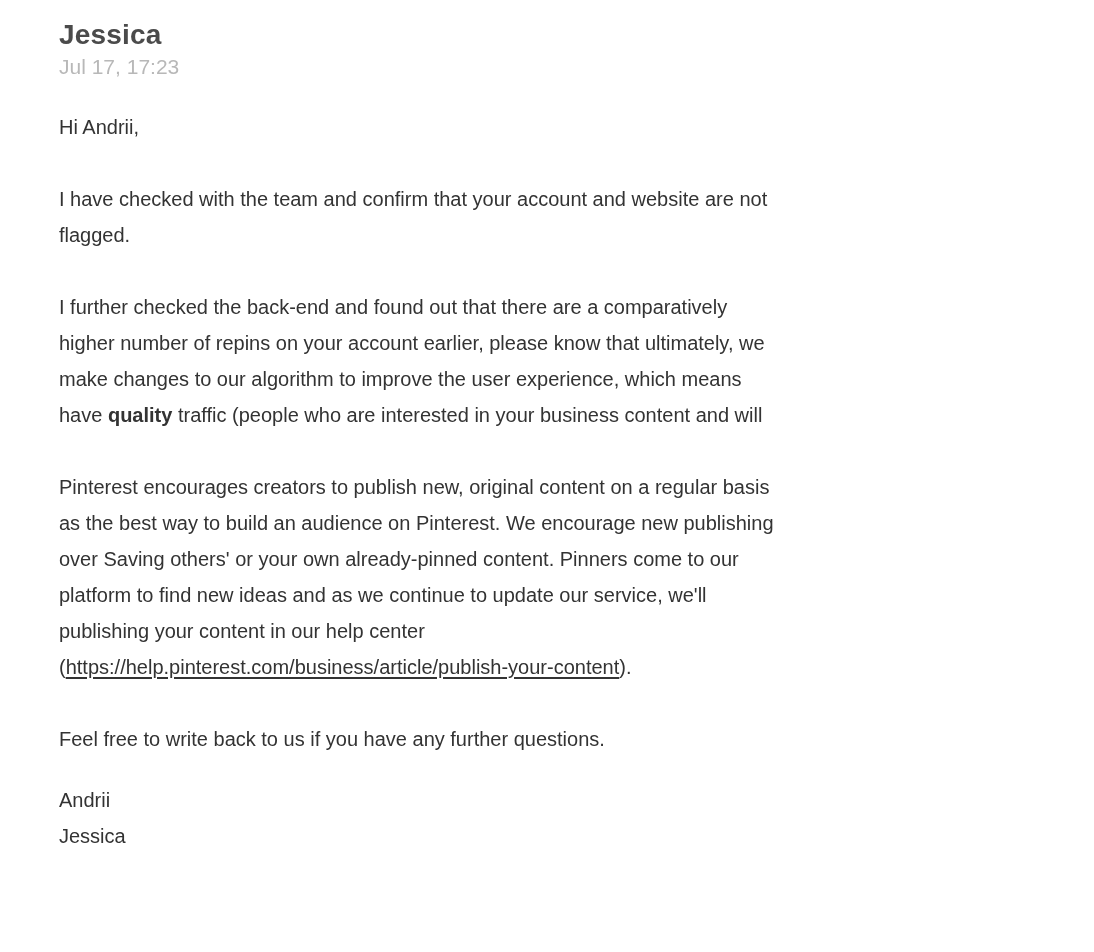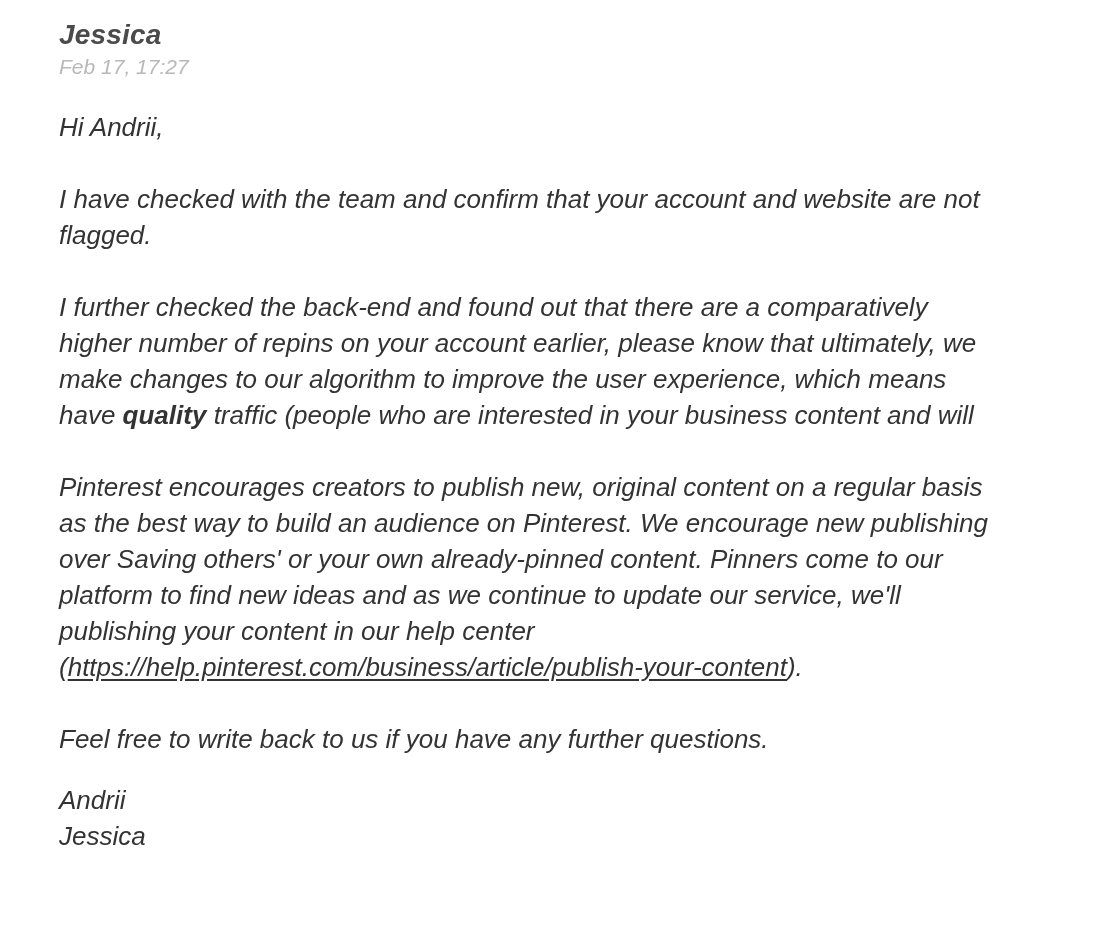--- a/index.html
+++ b/index.html
@@ -14,41 +14,40 @@
     margin: 0;
     padding: 0;
     background: var(--background);
     font-family: "Liberation Sans", sans-serif;
   }
   .page {
     width: 1094px;
     height: 952px;
     background: var(--background);
     overflow: hidden;
-    font-style: italic;
   }
   .message-card {
     padding: 18px 40px 40px 59px;
   }
   .sender {
     font-size: 28px;
     font-weight: 700;
     color: var(--sender_name);
     line-height: 34px;
     letter-spacing: 0.2px;
   }
   .timestamp {
     font-size: 21px;
     color: var(--timestamp);
     line-height: 26px;
     margin-top: 2px;
   }
   .message-body {
     margin-top: 29px;
-    font-size: 26px;
+    font-size: 20px;
     color: var(--body_text);
   }
   .paragraph {
     margin: 0 0 36px 0;
   }
   .paragraph.tight {
     margin-top: -11px;
   }
   .paragraph:last-child {
     margin-bottom: 0;
@@ -66,21 +65,21 @@
     text-underline-offset: 3px;
     cursor: pointer;
   }
 </style>
 </head>
 <body>
 
 <div class="page">
   <div class="message-card">
     <div class="sender">Jessica</div>
-    <div class="timestamp">Feb 17, 17:27</div>
+    <div class="timestamp">Jul 17, 17:23</div>
     <div class="message-body">
         <div class="paragraph">
           <div class="line"><span class="">Hi Andrii,</span></div>
         </div>
         <div class="paragraph">
           <div class="line"><span class="">I have checked with the team and confirm that your account and website are not</span></div>
           <div class="line"><span class="">flagged.</span></div>
         </div>
         <div class="paragraph">
           <div class="line"><span class="">I further checked the back-end and found out that there are a comparatively</span></div>

